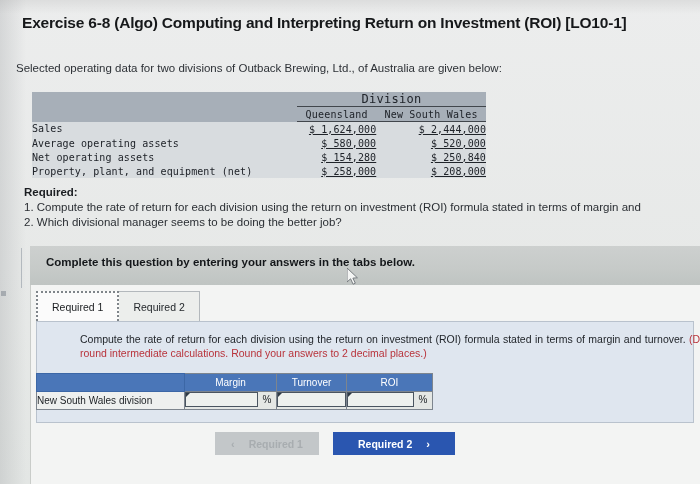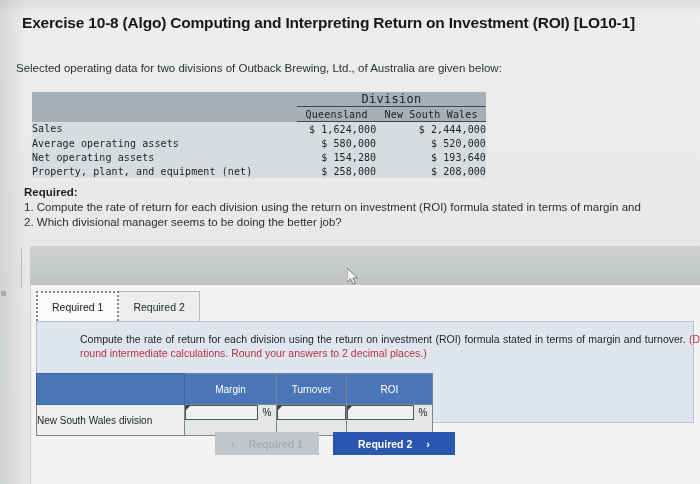--- a/index.html
+++ b/index.html
@@ -104,20 +104,21 @@
     padding-left: 10px;
     white-space: nowrap;
     letter-spacing: 0.1px;
     margin-top: 48px;
   }
   .dt-num {
     text-align: right;
     padding-right: 16px;
     white-space: nowrap;
     letter-spacing: 0.1px;
+    text-decoration: underline;
   }
   .dt-spacer { width: 6px; }
 
   
   .required-block {
     position: absolute;
     left: 24px;
     top: 186px;
     width: 690px;
   }
@@ -229,21 +230,21 @@
   }
   table.ans-table {
     border-collapse: collapse;
     font-size: 10px;
     color: #1c2024;
   }
   table.ans-table th, table.ans-table td {
     border: 1px solid #7d858e;
     padding: 0;
     font-weight: normal;
-    height: 31px;
+    height: 18px;
     box-sizing: border-box;
   }
   .ans-head th {
     background: #4a76b8;
     color: #ffffff;
     font-size: 10px;
     text-align: center;
     height: 14px;
     border: 1px solid #3c67a6;
   }
@@ -338,21 +339,21 @@
   }
 </style>
 </head>
 <body>
 
 <div id="page-root">
 
   <div class="scroll-hairline"></div>
   <div class="scroll-tick"></div>
 
-  <div class="ex-title">Exercise 10-8 (Algo) Computing and Interpreting Return on Investment (ROI) [LO10-1]</div>
+  <div class="ex-title">Exercise 6-8 (Algo) Computing and Interpreting Return on Investment (ROI) [LO10-1]</div>
   <div class="intro-text">Selected operating data for two divisions of Outback Brewing, Ltd., of Australia are given below:</div>
 
   <div class="data-table-wrap">
     <table class="data-table">
       <tbody>
           <tr class="dt-head-row">
         <td></td>
         <td class="dt-spacer"></td>
         <td class="dt-div-label" colspan="2">Division</td>
       </tr>
@@ -371,40 +372,41 @@
       <tr class="dt-body-row">
         <td class="dt-row-label">Average operating assets</td>
         <td class="dt-spacer"></td>
         <td class="dt-num">$ 580,000</td>
         <td class="dt-num">$ 520,000</td>
       </tr>
       <tr class="dt-body-row">
         <td class="dt-row-label">Net operating assets</td>
         <td class="dt-spacer"></td>
         <td class="dt-num">$ 154,280</td>
-        <td class="dt-num">$ 193,640</td>
+        <td class="dt-num">$ 250,840</td>
       </tr>
       <tr class="dt-body-row">
         <td class="dt-row-label">Property, plant, and equipment (net)</td>
         <td class="dt-spacer"></td>
         <td class="dt-num">$ 258,000</td>
         <td class="dt-num">$ 208,000</td>
       </tr>
     </tbody>
       </table>
   </div>
 
   <div class="required-block">
     <div class="required-heading">Required:</div>
     <div class="required-item">1. Compute the rate of return for each division using the return on investment (ROI) formula stated in terms of margin and</div>
     <div class="required-item">2. Which divisional manager seems to be doing the better job?</div>
   </div>
 
   <div class="q-panel"></div>
   <div class="q-banner"></div>
+  <div class="q-banner-text">Complete this question by entering your answers in the tabs below.</div>
 
   <div class="tabstrip">
     <div class="tab active">Required 1</div>
     <div class="tab inactive">Required 2</div>
   </div>
 
   <div class="answer-area"></div>
   <div class="answer-instr"><span>Compute the rate of return for each division using the return on investment (ROI) formula stated in terms of margin and turnover. </span><span class="red">(Do not round intermediate calculations. Round your answers to 2 decimal places.)</span></div>
 
   <div class="ans-table-wrap">

